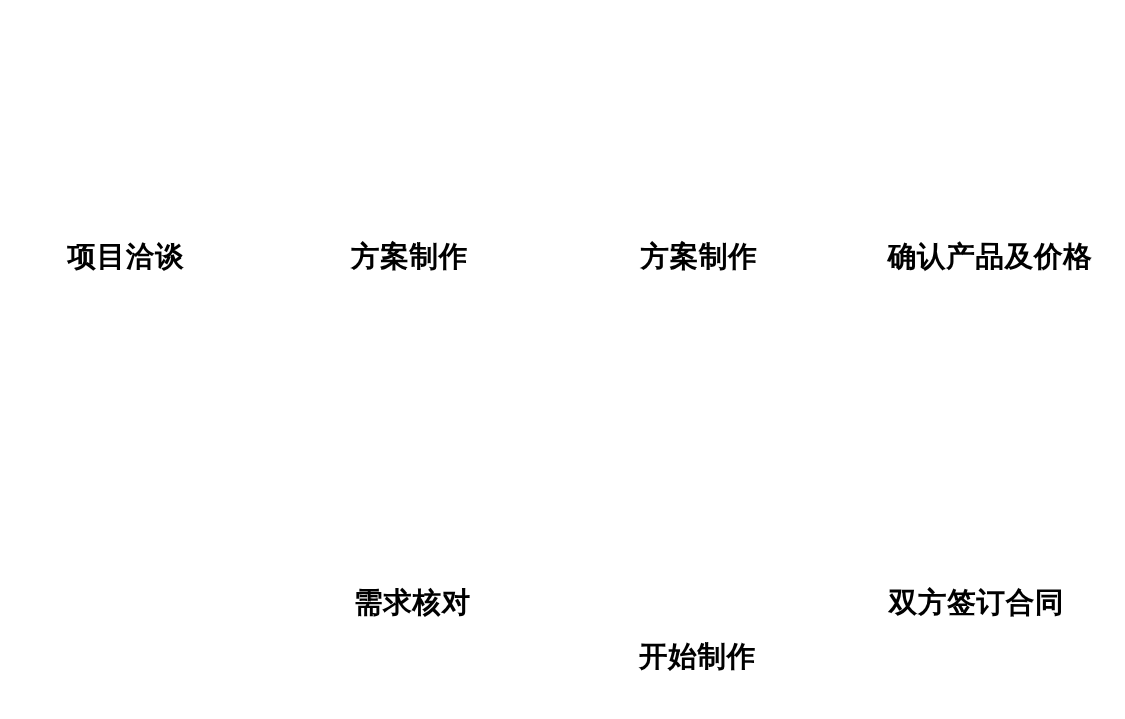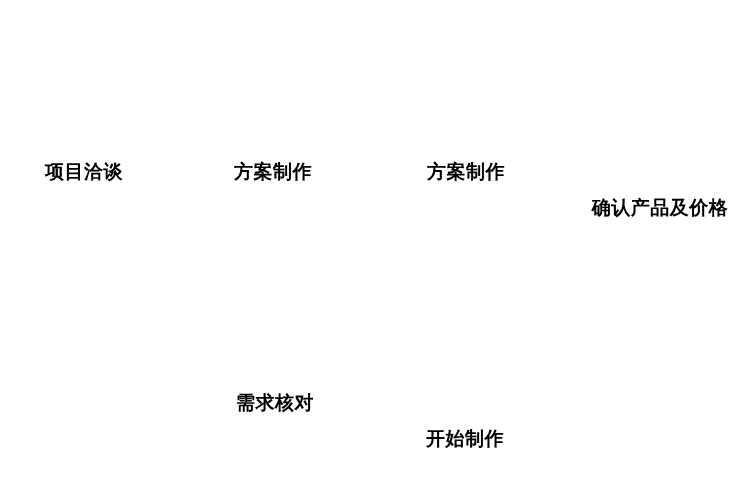--- a/index.html
+++ b/index.html
@@ -37,20 +37,21 @@
 <body>
 
 <div class="diagram-canvas">
 
   <span class="step-label" style="left: 84px; top: 162px;">项目洽谈</span>
 
   <span class="step-label" style="left: 273px; top: 162px;">方案制作</span>
 
   <span class="step-label" style="left: 466px; top: 162px;">方案制作</span>
 
-  <span class="step-label" style="left: 660px; top: 162px; margin-top: 36px;">确认产品及价格</span>
+  <span class="step-label" style="left: 660px; top: 162px;">确认产品及价格</span>
 
   <span class="step-label" style="left: 275px; top: 393px;">需求核对</span>
 
   <span class="step-label" style="left: 465px; top: 393px; margin-top: 36px;">开始制作</span>
 
+  <span class="step-label" style="left: 651px; top: 393px;">双方签订合同</span>
 
 </div>
 
 </body></html>

